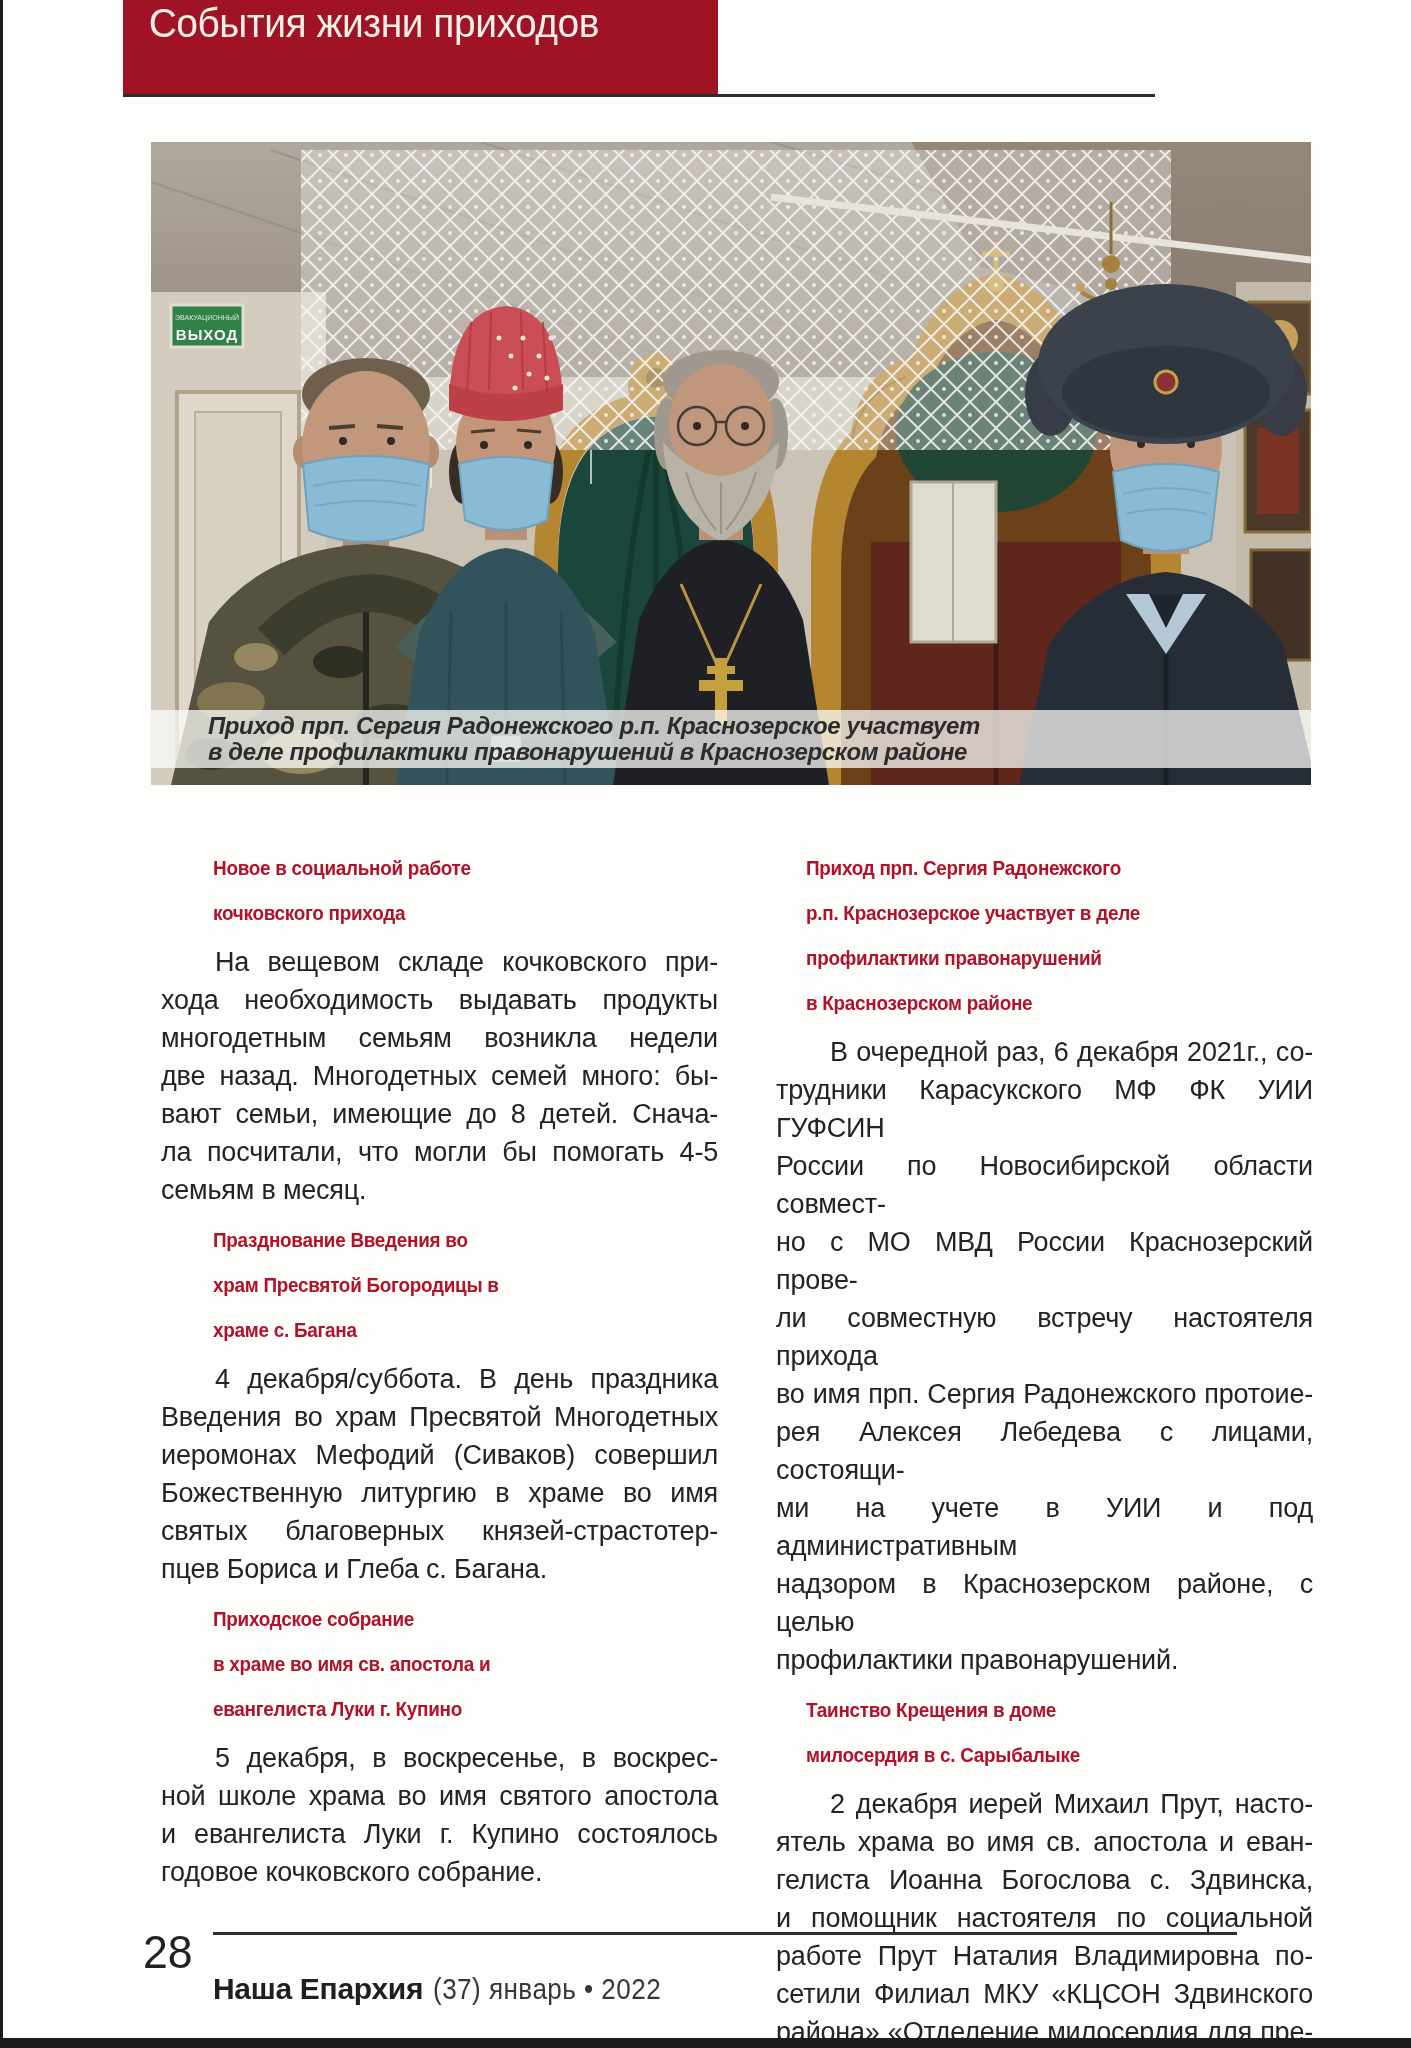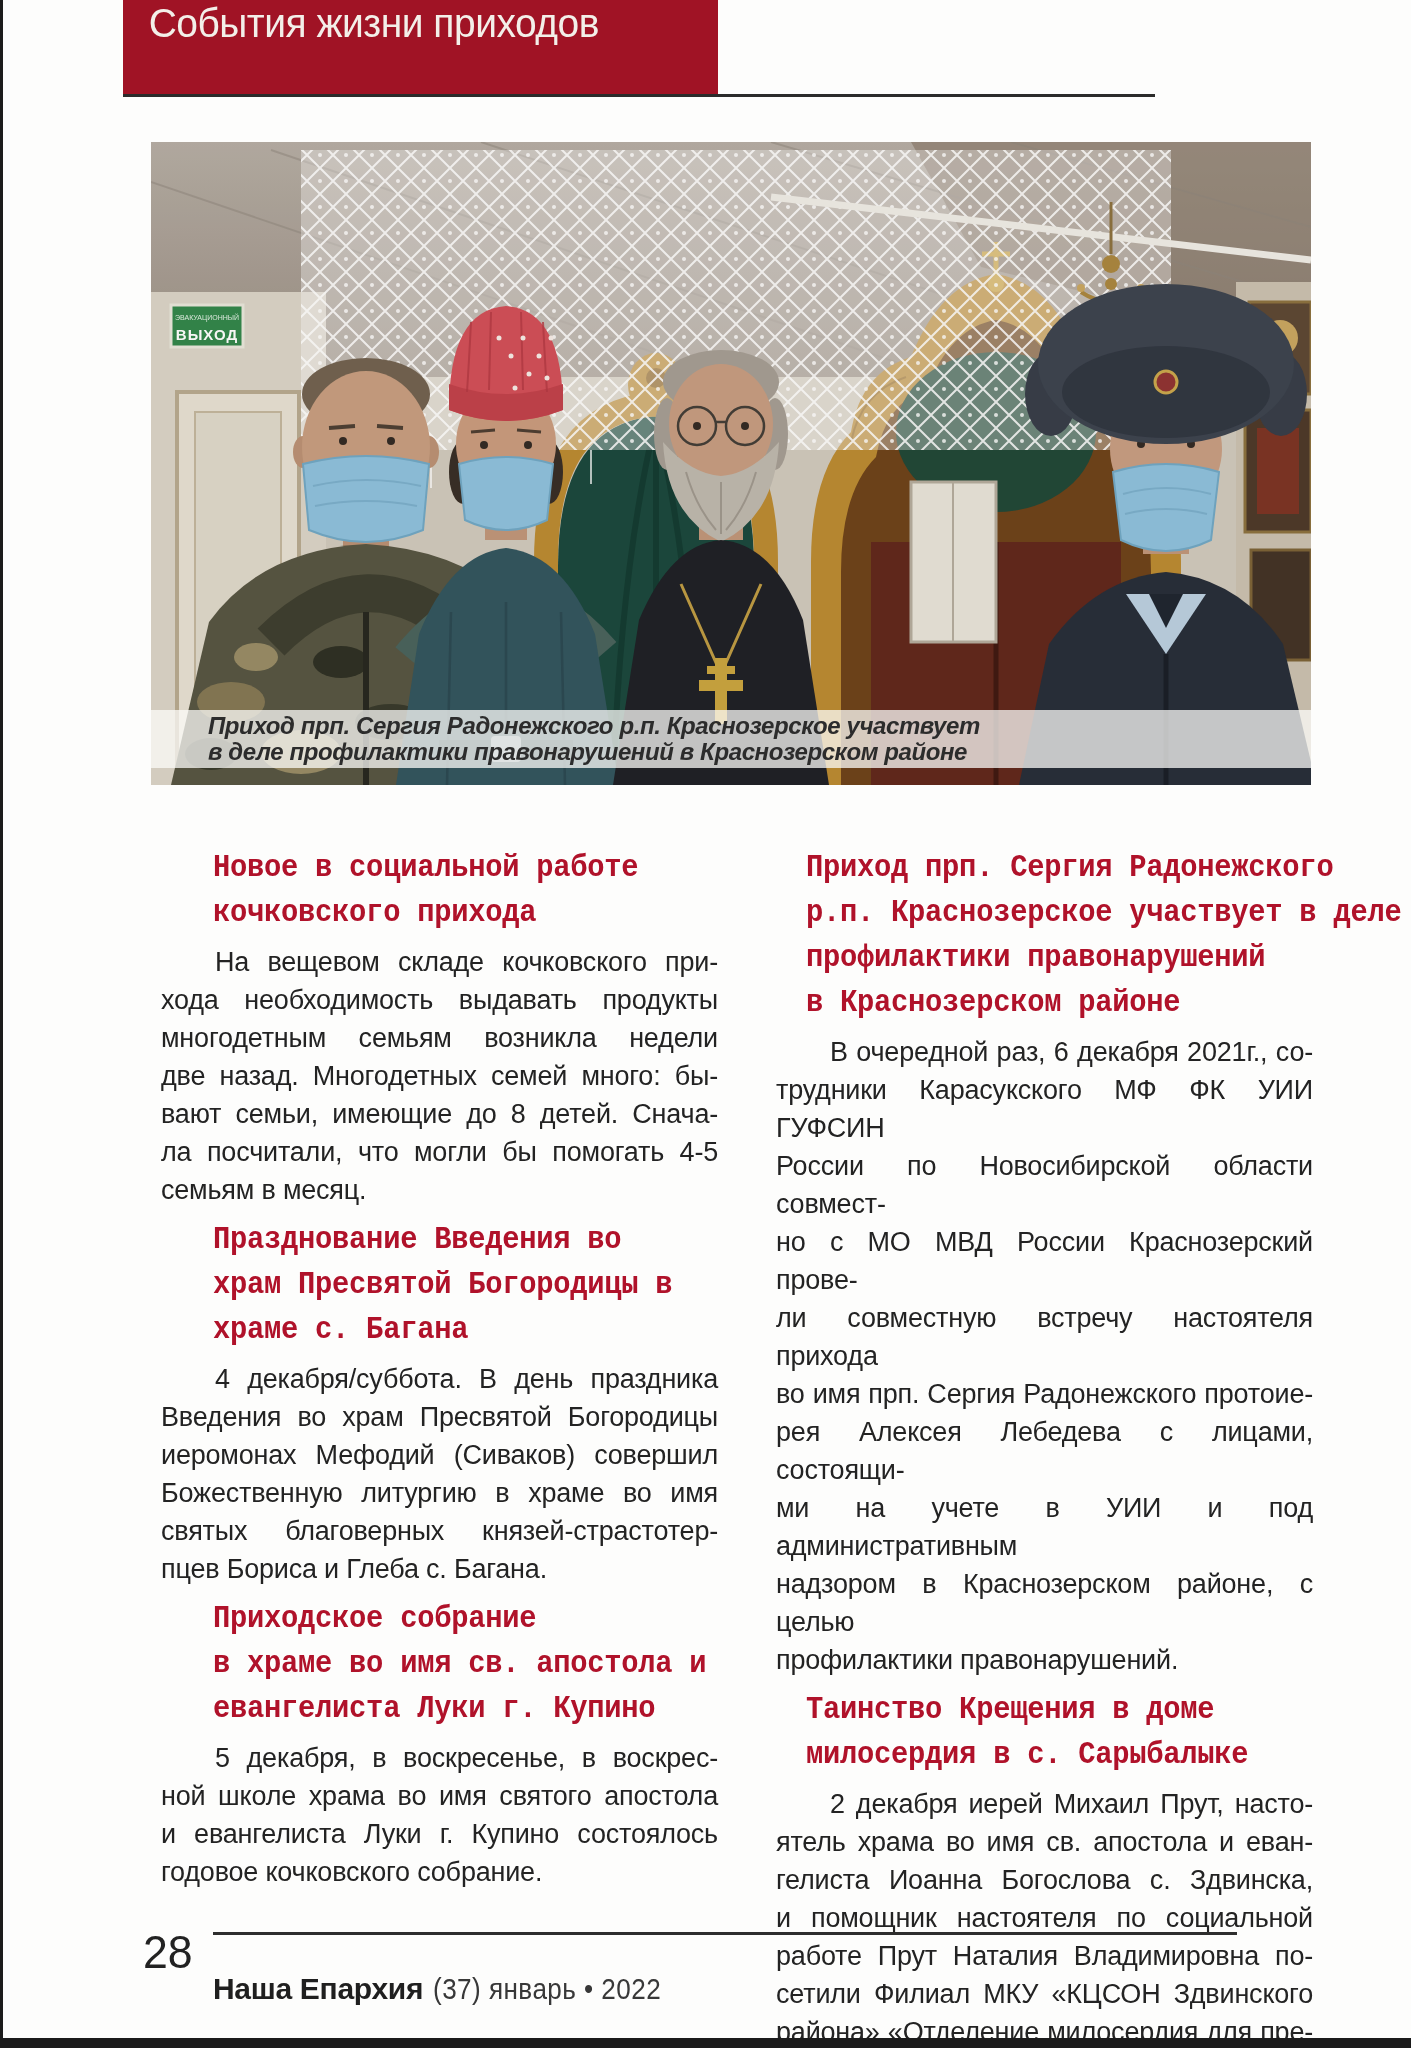--- a/index.html
+++ b/index.html
@@ -20,21 +20,21 @@
   .caption{position:absolute;left:0;top:568px;width:100%;height:58px;
     background:rgba(252,252,250,0.74);padding:3px 0 0 57px;box-sizing:border-box;font-style:italic;}
   .caption .line{font-weight:bold;font-size:24px;line-height:26px;color:#2c2c2c;
     letter-spacing:-0.4px;white-space:nowrap;}
 
   .col{position:absolute;top:845px;}
   .col-left{left:161px;width:557px;}
   .col-right{left:776px;width:537px;}
   .section + .section{margin-top:8px;}
 
-  .heading{color:var(--heading_red,#b0122a);font-weight:bold;font-size:32px;line-height:45px;margin-bottom:8px;font-family:Liberation Mono, monospace;}
+  .heading{color:var(--heading_red,#b0122a);font-weight:bold;font-size:21px;line-height:45px;margin-bottom:8px;}
   .col-left .heading{padding-left:52px;}
   .col-right .heading{padding-left:30px;}
   .heading .line{transform:scaleX(0.9);transform-origin:0 50%;white-space:nowrap;letter-spacing:-0.3px;}
 
   .paragraph{font-size:27px;line-height:38px;color:var(--body_text,#232323);letter-spacing:-0.2px;}
   .paragraph .line{text-align:justify;text-align-last:justify;}
   .paragraph .line.first{text-indent:54px;}
   .paragraph .line.last{text-align-last:left;}
 
   .footer-rule{position:absolute;left:213px;top:1932px;width:1024px;height:3px;background:#2e2e2e;}
@@ -304,21 +304,21 @@
         </div>
     </div>
     <div class="section">
       <div class="heading">
           <div class="line first">Празднование Введения во</div>
           <div class="line">храм Пресвятой Богородицы в</div>
           <div class="line last">храме с. Багана</div>
         </div>
       <div class="paragraph">
           <div class="line first">4 декабря/суббота. В день праздника</div>
-          <div class="line">Введения во храм Пресвятой Богородицы</div>
+          <div class="line">Введения во храм Пресвятой Многодетных</div>
           <div class="line">иеромонах Мефодий (Сиваков) совершил</div>
           <div class="line">Божественную литургию в храме во имя</div>
           <div class="line">святых благоверных князей-страстотер-</div>
           <div class="line last">пцев Бориса и Глеба с. Багана.</div>
         </div>
     </div>
     <div class="section">
       <div class="heading">
           <div class="line first">Приходское собрание</div>
           <div class="line">в храме во имя св. апостола и</div>

